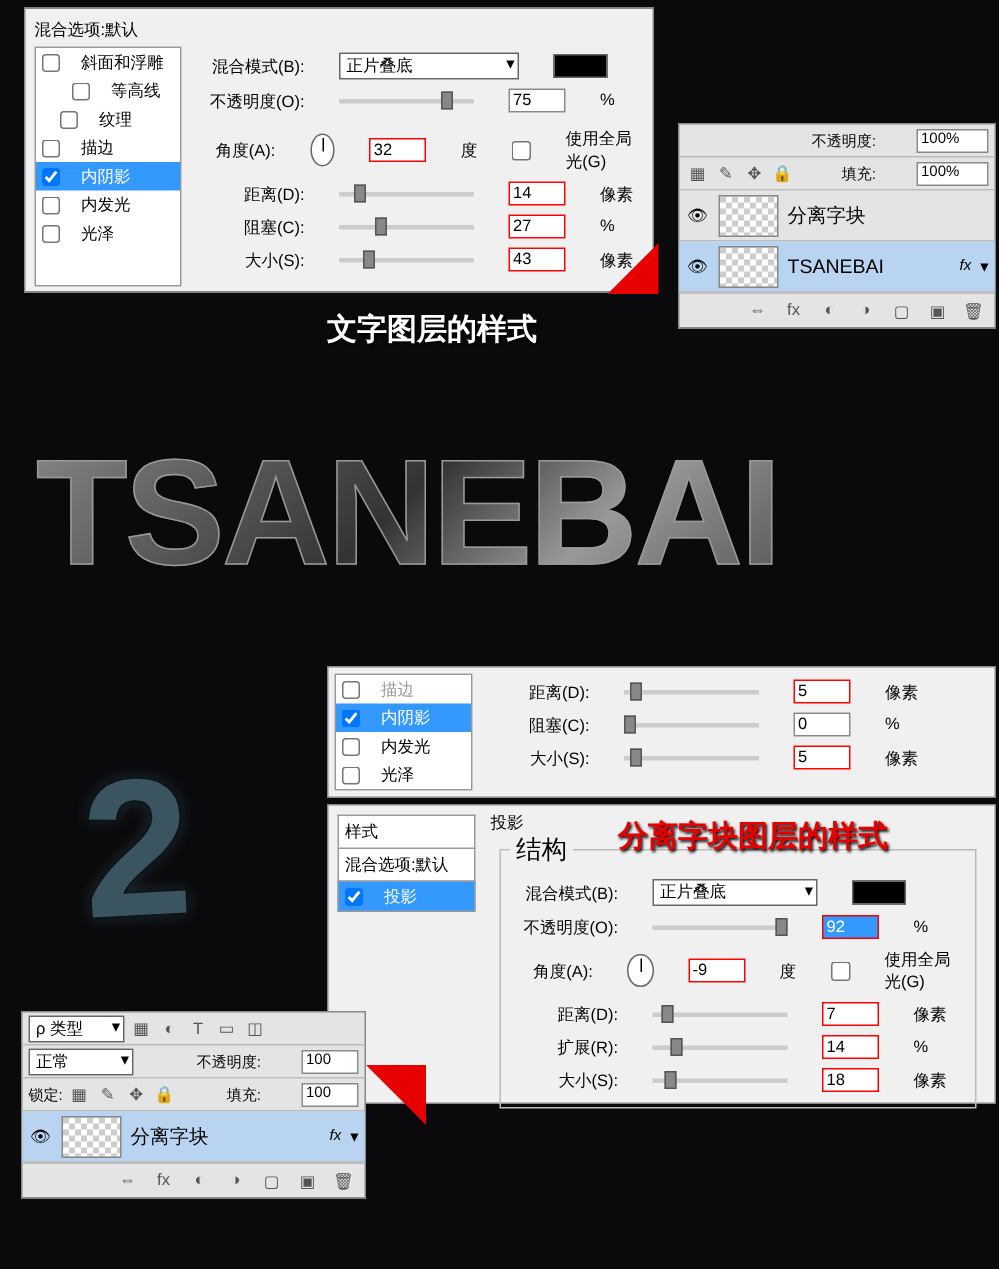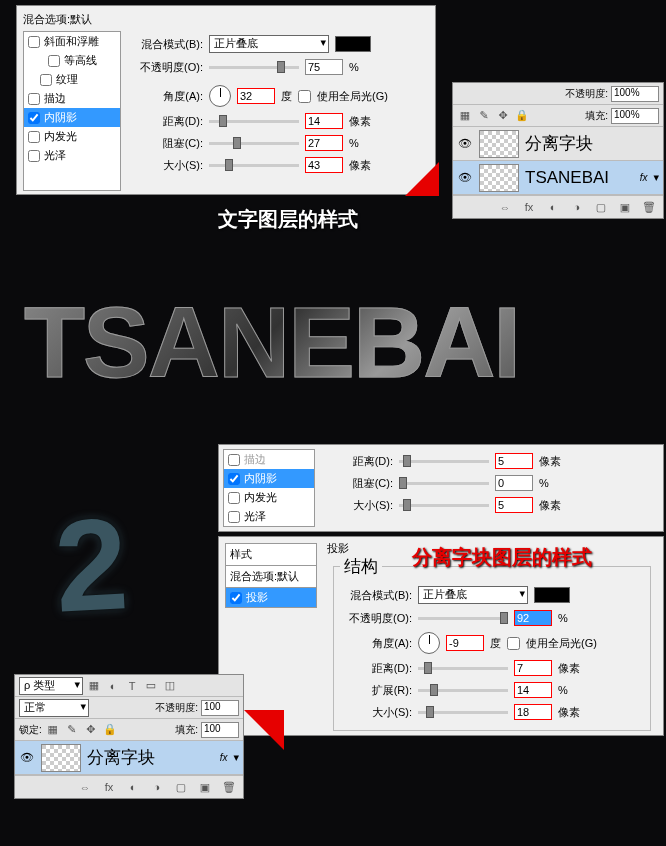--- a/index.html
+++ b/index.html
@@ -20,28 +20,28 @@
 }
 .styles-list {
   background: #fff;
   border: 1px solid #999;
   width: 98px;
 }
 .style-item {
   padding: 2px 4px;
   display: flex;
   align-items: center;
-  gap: 4px;
+  gap: 14px;
 }
 .style-item.selected { background: #3399ff; color: #fff; }
 .style-item input[type=checkbox] { width: 12px; height: 12px; }
 .form-row {
   display: flex;
   align-items: center;
-  gap: 6px;
+  gap: 23px;
   margin-bottom: 6px;
   font-size: 11px;
 }
 .form-label { text-align: right; }
 .slider {
   width: 90px;
   height: 3px;
   background: #ccc;
   position: relative;
 }
@@ -116,37 +116,38 @@
   padding: 0 4px;
   gap: 6px;
 }
 .layer-row.selected { background: #b8d4f0; }
 .eye-col { width: 16px; text-align:center; }
 .layer-thumb {
   width: 40px; height: 28px;
   background: repeating-conic-gradient(#fff 0 25%, #ccc 0 50%) 0 0/8px 8px;
   border: 1px solid #888;
 }
-.layer-name { font-size: 17px; flex:1; }
+.layer-name { font-size: 13px; flex:1; }
 .fx-badge { font-size:10px; font-style:italic; }
 .tool-row {
   display:flex;
   align-items:center;
   gap:3px;
   height:22px;
   padding:0 4px;
   border-bottom:1px solid #bbb;
   font-size:10px;
 }
 .mini-input {
   width: 38px; height:16px;
   border:1px solid #888;
   background:#fff;
   font-size:10px;
   padding:0 2px;
+  margin-left:24px;
 }
 .mini-input.arrow { width:48px; }
 .icon-btn {
   width:16px;height:16px;
   display:inline-flex;
   align-items:center;
   justify-content:center;
   font-size:11px;
   color:#555;
 }

